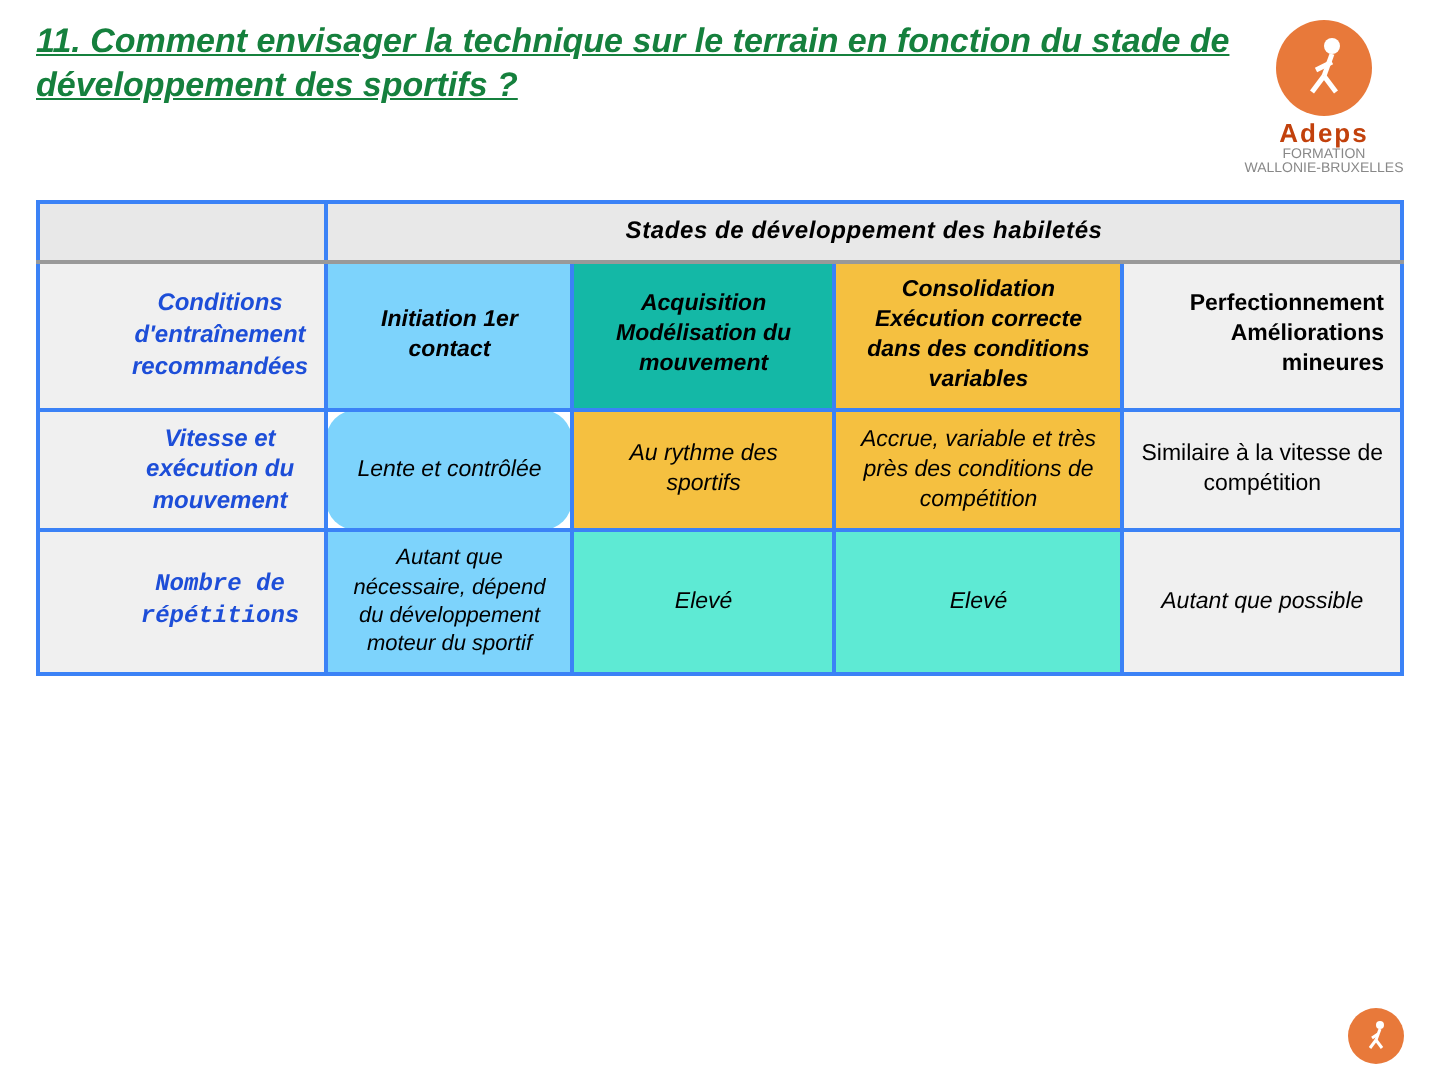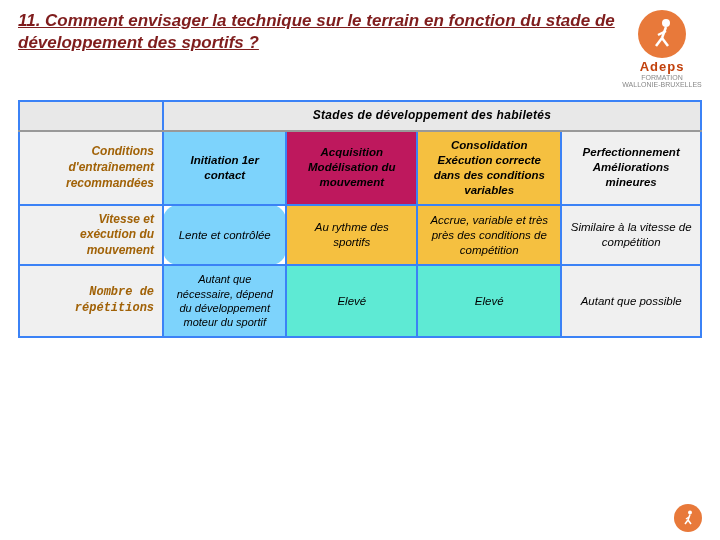--- a/index.html
+++ b/index.html
@@ -19,21 +19,21 @@
     }
     .header {
       display: flex;
       align-items: flex-start;
       justify-content: space-between;
       margin-bottom: 12px;
     }
     .title {
       font-size: 17px;
       font-weight: bold;
-      color: #7f1d1d;
+      color: #15803d;
       text-decoration: underline;
       line-height: 1.3;
       max-width: 600px;
       font-style: italic;
     }
     .logo-area {
       display: flex;
       flex-direction: column;
       align-items: center;
       min-width: 80px;
@@ -75,33 +75,33 @@
       line-height: 1.3;
     }
     .header-row-top th {
       background: #e8e8e8;
       font-weight: bold;
       font-size: 12px;
       border-bottom: 2px solid #999;
     }
     .col-label {
       background: #f0f0f0;
-      text-align: right;
+      text-align: center;
       font-weight: bold;
       font-style: italic;
       width: 130px;
-      color: #a16207;
+      color: #1d4ed8;
       padding-left: 46px;
     }
     .col-init {
       background: #7dd3fc;
       width: 130px;
     }
     .col-acq {
-      background: #be185d;
+      background: #14b8a6;
       width: 140px;
     }
     .col-consol {
       background: #f5c040;
       width: 155px;
     }
     .col-perf {
       background: #f0f0f0;
       width: 145px;
     }
@@ -152,30 +152,30 @@
     <thead>
       <tr class="header-row-top">
         <th class="empty-span"></th>
         <th colspan="4" class="main-header-cell">Stades de développement des habiletés</th>
       </tr>
       <tr>
         <th class="col-label" style="font-style:italic;font-weight:bold;font-size:12px;">Conditions d'entraînement recommandées</th>
         <th class="col-init" style="font-style:italic;font-size:11.5px;">Initiation 1er contact</th>
         <th class="col-acq" style="font-style:italic;font-size:11.5px;">Acquisition Modélisation du mouvement</th>
         <th class="col-consol" style="font-style:italic;font-size:11.5px;">Consolidation Exécution correcte dans des conditions variables</th>
-        <th class="col-perf" style="font-style:italic;font-size:11.5px;">Perfectionnement Améliorations mineures</th>
+        <th class="col-perf" style="font-size:11.5px;text-align:right;">Perfectionnement Améliorations mineures</th>
       </tr>
     </thead>
     <tbody>
       <tr class="row-vitesse">
         <td class="col-label" style="font-style:italic;font-size:12px;">Vitesse et exécution du mouvement</td>
         <td class="col-init" style="font-style:italic;border-radius:15px;">Lente et contrôlée</td>
         <td class="col-acq" style="font-style:italic;">Au rythme des sportifs</td>
         <td class="col-consol" style="font-style:italic;">Accrue, variable et très près des conditions de compétition</td>
-        <td class="col-perf" style="font-style:italic;">Similaire à la vitesse de compétition</td>
+        <td class="col-perf" style="">Similaire à la vitesse de compétition</td>
       </tr>
       <tr class="row-nombre">
         <td class="col-label" style="font-style:italic;font-size:12px;font-family:Liberation Mono, monospace;">Nombre de répétitions</td>
         <td class="col-init" style="font-style:italic;font-size:11px;">Autant que nécessaire, dépend du développement moteur du sportif</td>
         <td class="col-acq" style="font-style:italic;">Elevé</td>
         <td class="col-consol" style="font-style:italic;">Elevé</td>
         <td class="col-perf" style="font-style:italic;">Autant que possible</td>
       </tr>
     </tbody>
   </table>

